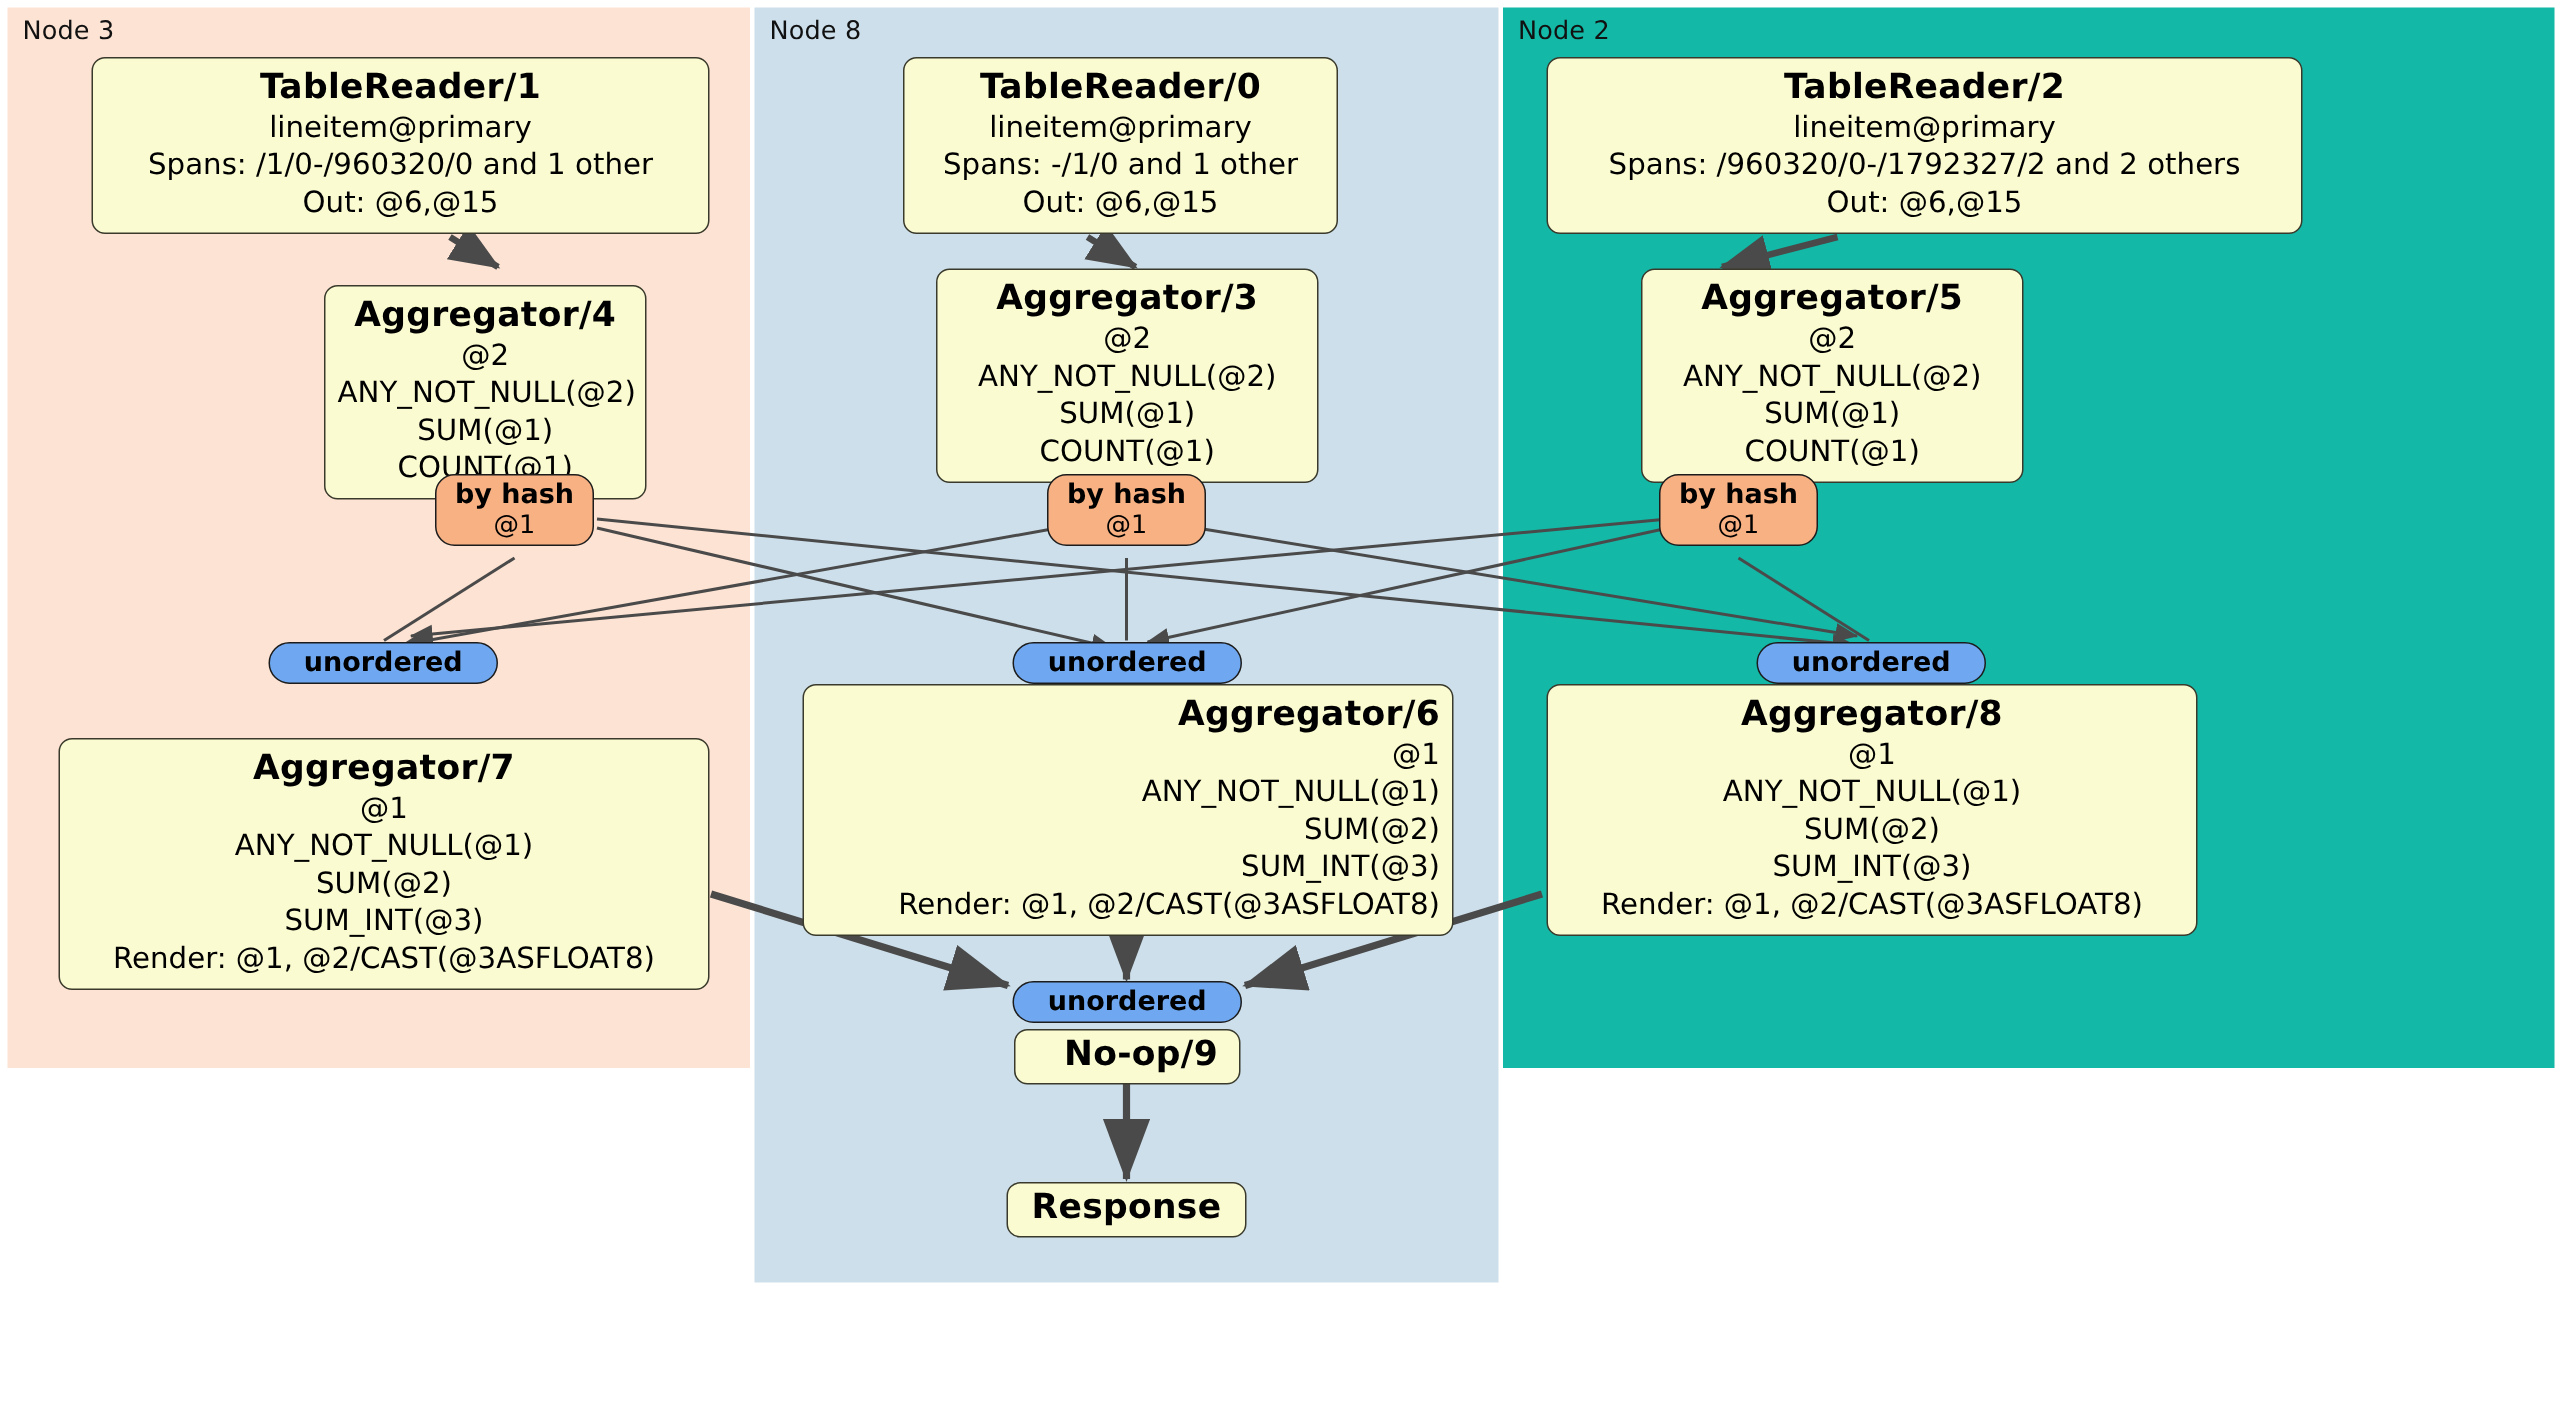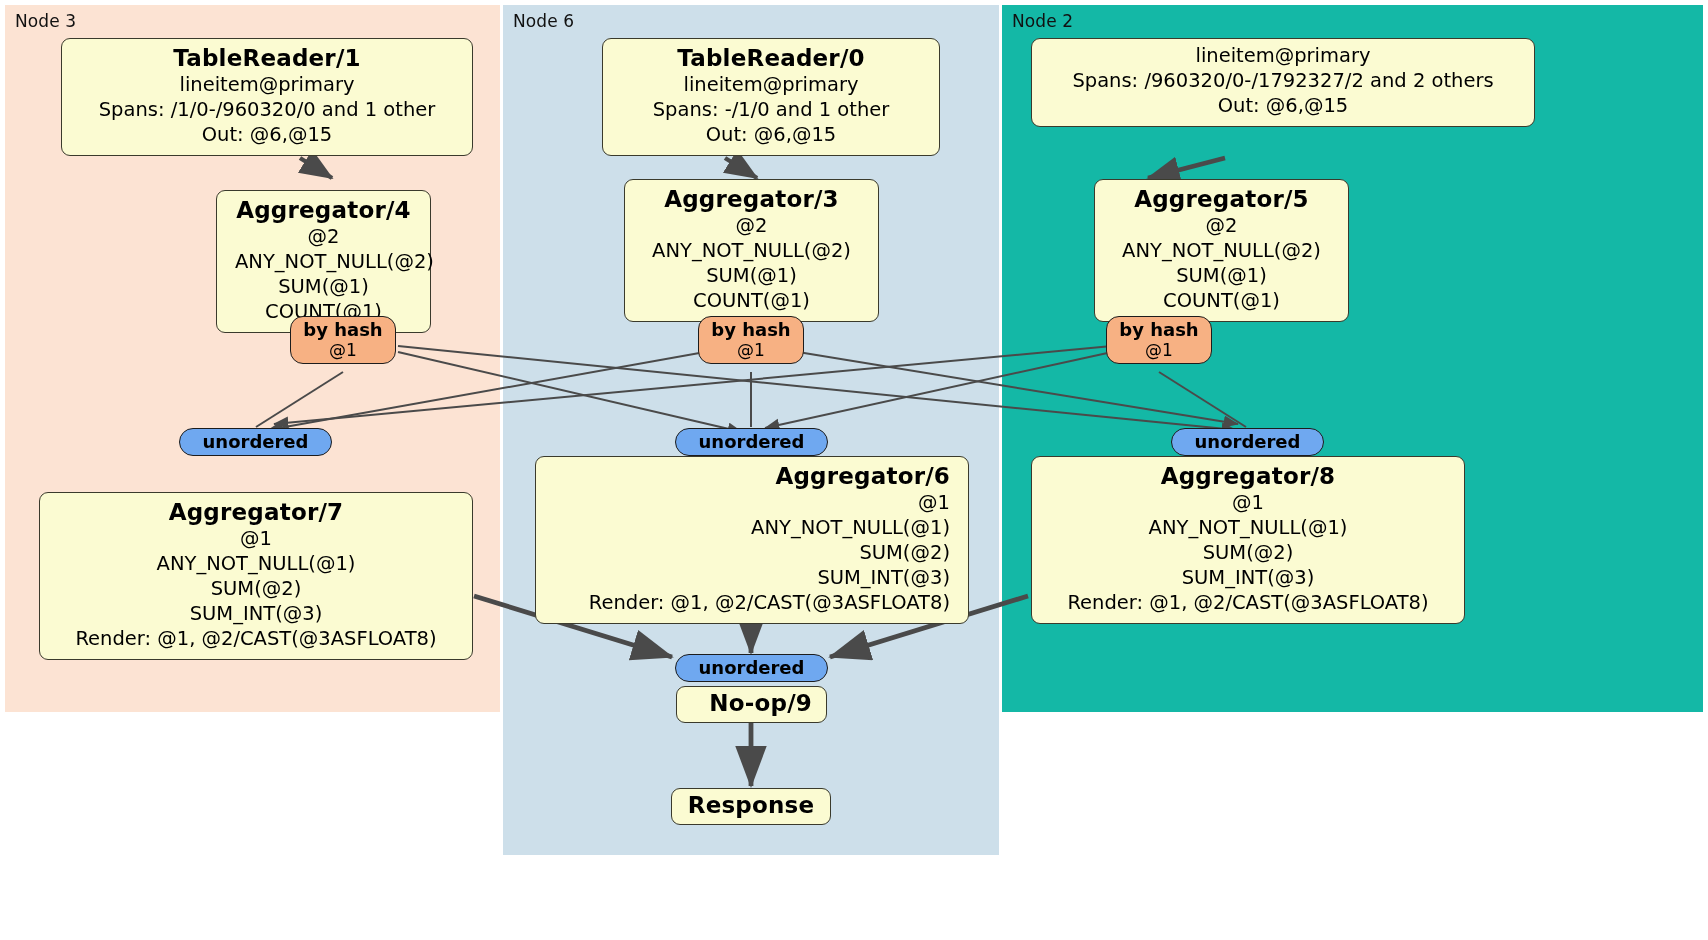--- a/index.html
+++ b/index.html
@@ -13,21 +13,21 @@
     position:absolute;left:10px;top:6px;
     font-size:17px;color:#111;letter-spacing:.1px;white-space:nowrap;}
 
   
   #edges{position:absolute;left:0;top:0;width:1708px;height:940px;
          pointer-events:none;}
 
   
   .proc{position:absolute;box-sizing:border-box;
         background:#fbfbd2;border:1.6px solid #3a3a2c;border-radius:9px;
-        text-align:center;color:#000;padding:5px 18px 7px;}
+        text-align:center;color:#000;padding:5px 8px 7px;}
   .proc .ttl{font-weight:bold;font-size:23px;line-height:1.26;
              letter-spacing:.2px;white-space:nowrap;}
   .proc .ln{font-size:19.5px;line-height:1.28;white-space:nowrap;}
 
   
   .proc.small{padding:2px 14px 4px;}
   .proc.small .ttl{font-size:23px;}
 
   
   .pill{position:absolute;box-sizing:border-box;
@@ -41,21 +41,21 @@
 </head>
 <body>
 
 <div id="stage">
 
   <div class="node-panel" style="left:5px;top:5px;width:495px;height:707px;background:#fce3d3;">
     <span class="panel-label">Node 3</span>
   </div>
 
   <div class="node-panel" style="left:503px;top:5px;width:496px;height:850px;background:#cddfea;">
-    <span class="panel-label">Node 6</span>
+    <span class="panel-label">Node 8</span>
   </div>
 
   <div class="node-panel" style="left:1002px;top:5px;width:701px;height:707px;background:#14b8a6;">
     <span class="panel-label">Node 2</span>
   </div>
 
   <svg id="edges" viewBox="0 0 1708 940">
     <defs>
       <marker id="ah" markerWidth="9" markerHeight="9" refX="7.2" refY="3.1" orient="auto" markerUnits="strokeWidth">
         <path d="M0,0 L7.6,3.1 L0,6.2 z" fill="#4a4a4a"></path>
@@ -97,28 +97,29 @@
     </g>
   </svg>
 
   <div class="proc" style="left:61px;top:38px;width:412px;">
     <div class="ttl">TableReader/1</div>
     <div class="ln">lineitem@primary</div>
     <div class="ln">Spans: /1/0-/960320/0 and 1 other</div>
     <div class="ln">Out: @6,@15</div>
   </div>
 
-  <div class="proc" style="left:602px;top:38px;width:338px;">
+  <div class="proc" style="left:602px;top:38px;width:290px;">
     <div class="ttl">TableReader/0</div>
     <div class="ln">lineitem@primary</div>
     <div class="ln">Spans: -/1/0 and 1 other</div>
     <div class="ln">Out: @6,@15</div>
   </div>
 
   <div class="proc" style="left:1031px;top:38px;width:504px;">
+    <div class="ttl">TableReader/2</div>
     <div class="ln">lineitem@primary</div>
     <div class="ln">Spans: /960320/0-/1792327/2 and 2 others</div>
     <div class="ln">Out: @6,@15</div>
   </div>
 
   <div class="proc" style="left:216px;top:190px;width:215px;">
     <div class="ttl">Aggregator/4</div>
     <div class="ln">@2</div>
     <div class="ln">ANY_NOT_NULL(@2)</div>
     <div class="ln">SUM(@1)</div>

